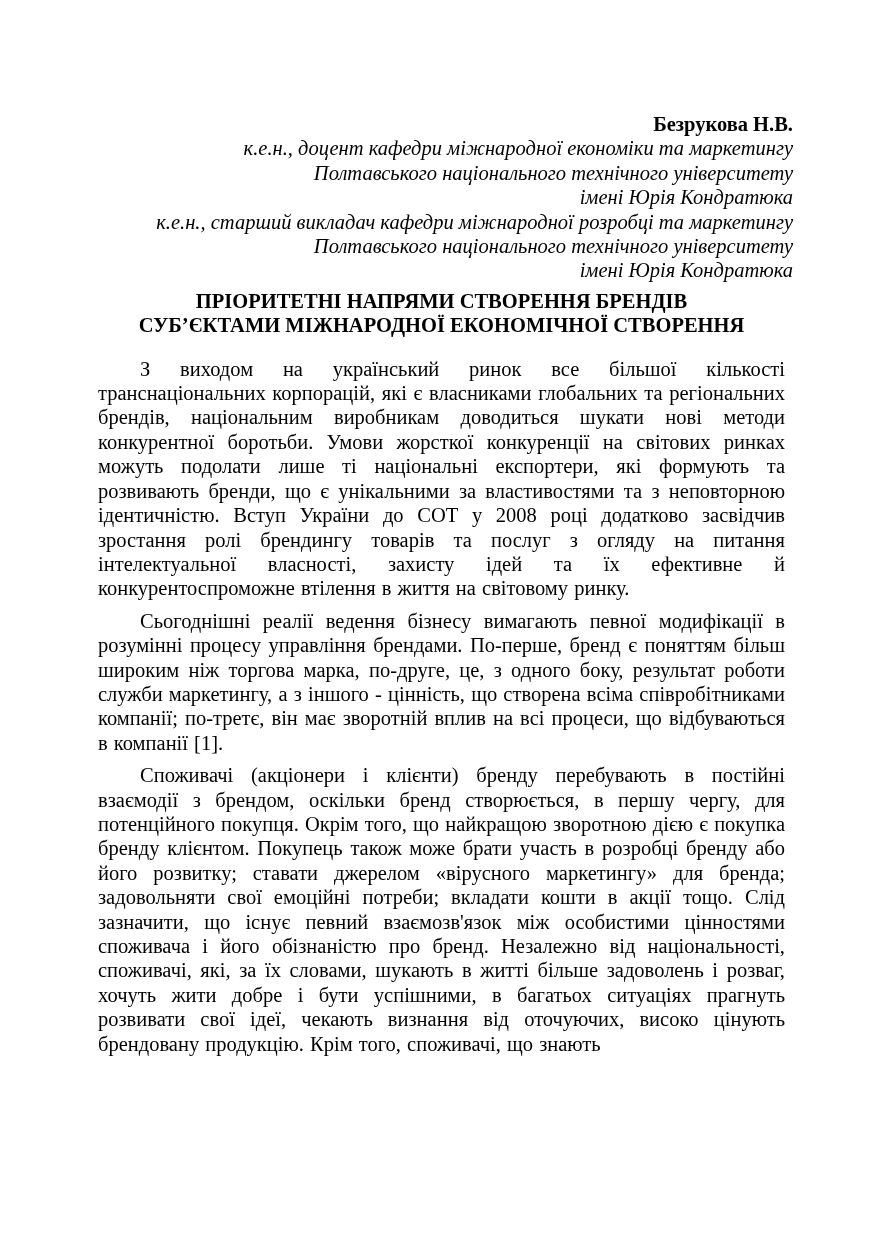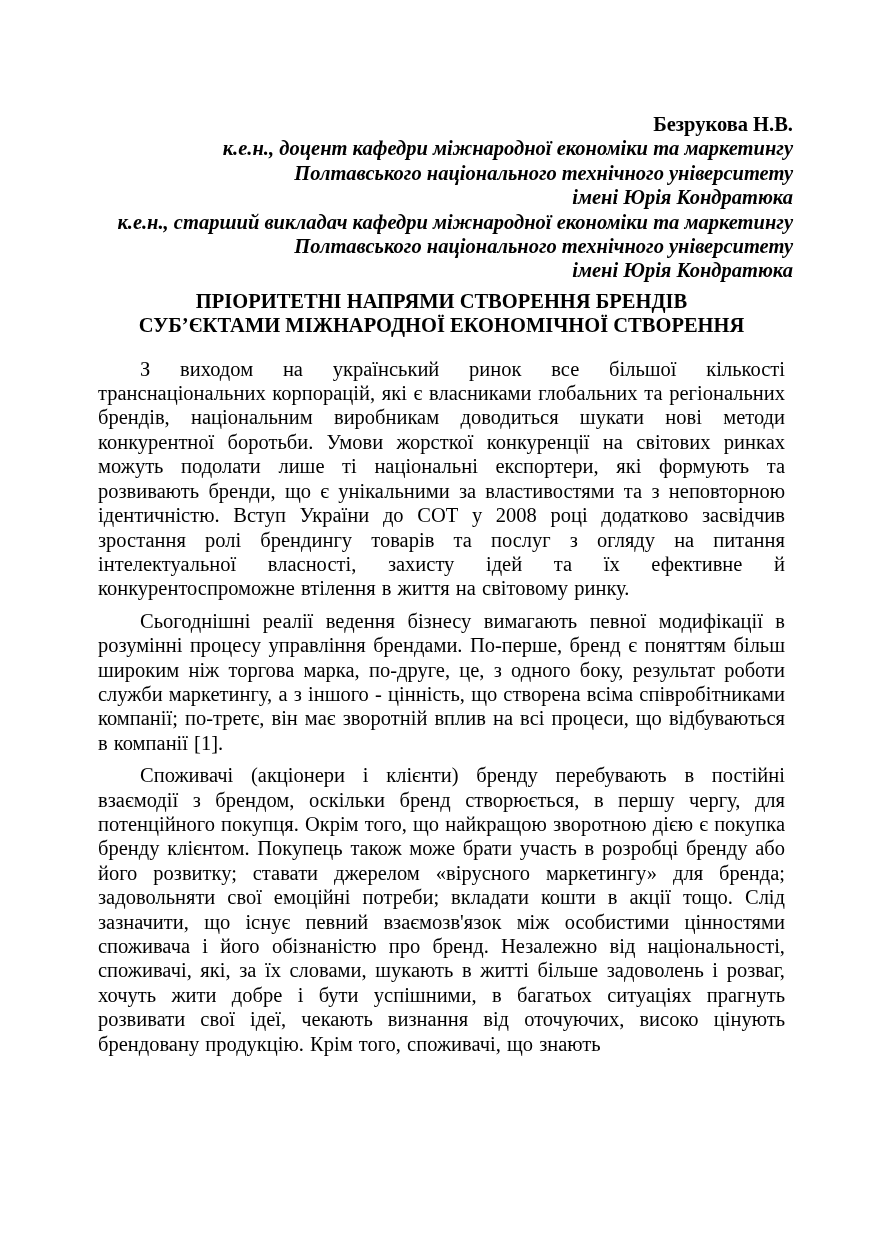--- a/index.html
+++ b/index.html
@@ -21,21 +21,20 @@
     overflow: hidden;
   }
   .author-block {
     text-align: right;
   }
   .author-name {
     font-weight: bold;
   }
   .author-affil {
     font-style: italic;
-    font-weight: bold;
   }
   .paper-title {
     margin: 6px 0 19px 0;
     text-align: center;
     font-weight: bold;
     font-size: 20.5px;
     line-height: 24.4px;
   }
   .paper-title .title-line {
     display: block;
@@ -51,21 +50,21 @@
 </head>
 <body>
 
 <div class="page">
 
   <div class="author-block">
     <div class="author-name">Безрукова Н.В.</div>
     <div class="author-affil">к.е.н., доцент кафедри міжнародної економіки та маркетингу</div>
     <div class="author-affil">Полтавського національного технічного університету</div>
     <div class="author-affil">імені Юрія Кондратюка</div>
-    <div class="author-affil">к.е.н., старший викладач кафедри міжнародної економіки та маркетингу</div>
+    <div class="author-affil">к.е.н., старший викладач кафедри міжнародної розробці та маркетингу</div>
     <div class="author-affil">Полтавського національного технічного університету</div>
     <div class="author-affil">імені Юрія Кондратюка</div>
   </div>
 
   <h1 class="paper-title">
     <span class="title-line">ПРІОРИТЕТНІ НАПРЯМИ СТВОРЕННЯ БРЕНДІВ</span>
     <span class="title-line">СУБ’ЄКТАМИ МІЖНАРОДНОЇ ЕКОНОМІЧНОЇ СТВОРЕННЯ</span>
   </h1>
 
   <div class="body-text">

